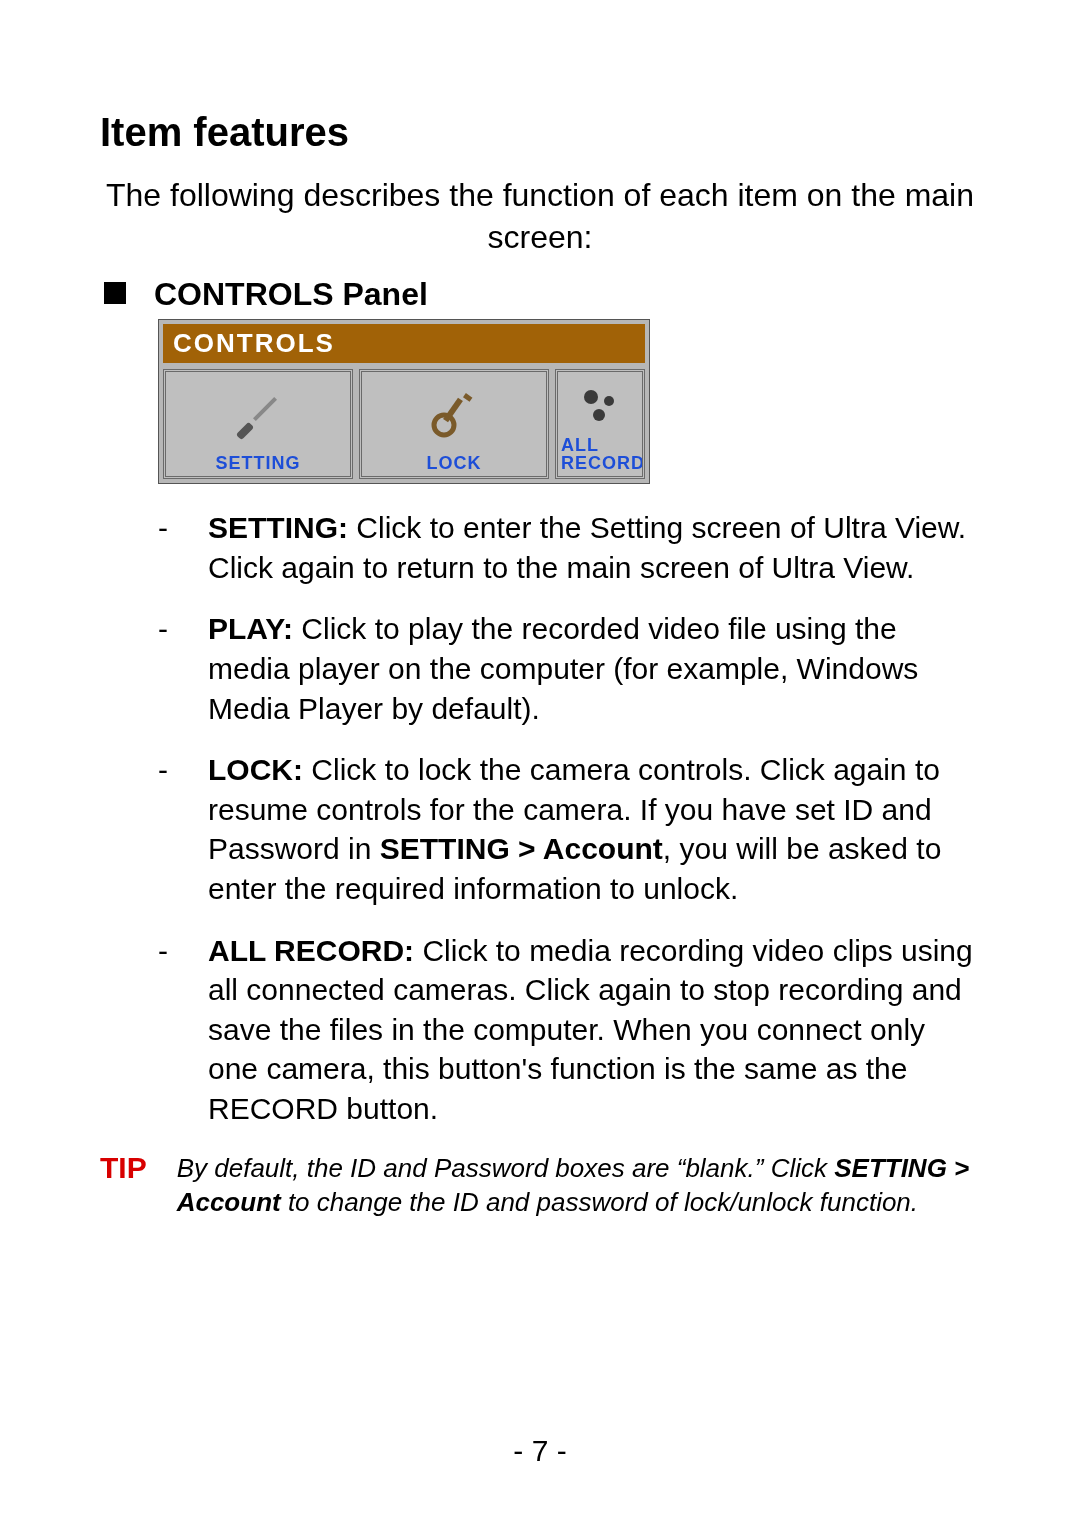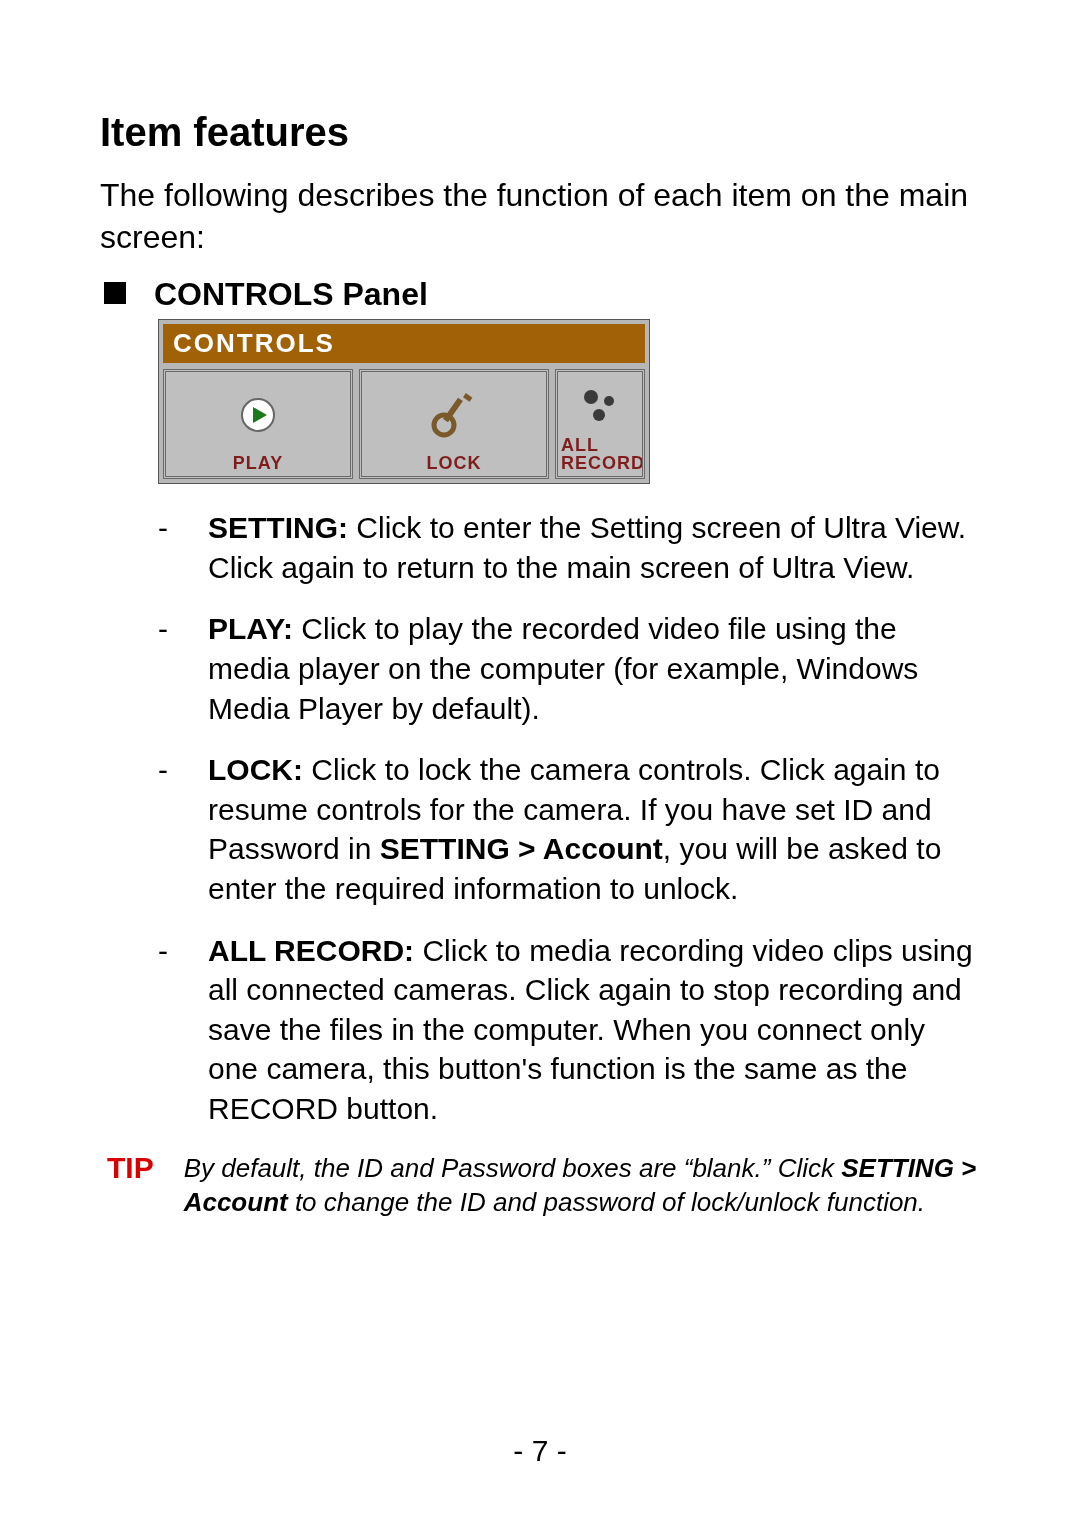--- a/index.html
+++ b/index.html
@@ -12,20 +12,21 @@
   }
   h2.item-features{
     font-size:40px;
     font-weight:bold;
     margin:0 0 20px 0;
   }
   .intro{
     font-size:32px;
     line-height:1.3;
     margin:0 0 18px 0;
+    text-align:center;
   }
   .bullet-row{
     display:flex;
     align-items:flex-start;
     margin:0 0 6px 0;
   }
   .big-sq{
     width:22px;height:22px;
     background:#000;
     margin:6px 28px 0 4px;
@@ -76,21 +77,21 @@
     flex:1;
     display:flex;
     align-items:center;
     justify-content:center;
     width:100%;
   }
   .ctl-label{
     font-family:Arial,sans-serif;
     font-size:18px;
     font-weight:bold;
-    color:#7f1d1d;
+    color:#1d4ed8;
     letter-spacing:1px;
     text-align:left;
     white-space:pre;
     line-height:1;
   }
   .ctl-btn.cut .ctl-label{width:100%;padding-left:2px;}
   .ctl-btn.cut{overflow:hidden;width:90px;flex:0 0 90px;}
   
   .desc-list{
     margin:24px 0 0 58px;
@@ -107,21 +108,20 @@
   .desc-body{
     font-size:30px;
     line-height:1.32;
     margin-left:26px;
   }
   .desc-body .term{font-weight:bold;}
   .desc-body .inline-bold{font-weight:bold;}
   .tip-row{
     display:flex;
     margin-top:6px;
-    margin-left:7px;
   }
   .tip-label{
     color:#d80000;
     font-weight:bold;
     font-size:30px;
     margin-right:30px;
     flex:0 0 auto;
   }
   .tip-body{
     font-size:26px;
@@ -148,30 +148,30 @@
 
   <div class="bullet-row">
     <span class="big-sq"></span>
     <span class="controls-panel-label">CONTROLS Panel</span>
   </div>
 
   <div class="controls-graphic">
     <div class="controls-title-bar">CONTROLS</div>
     <div class="controls-icons">
 
-
       <div class="ctl-btn">
         <div class="icon-area">
-          <svg width="50" height="50" viewBox="0 0 50 50">
-            <circle cx="25" cy="25" r="16" fill="#fff" stroke="#666" stroke-width="2"></circle>
-            <polygon points="20,17 20,33 34,25" fill="#1a7a1a"></polygon>
+          <svg width="60" height="60" viewBox="0 0 60 60">
+            <rect x="8" y="42" width="18" height="8" rx="3" fill="#555" transform="rotate(-45 17 46)"></rect>
+            <rect x="22" y="22" width="30" height="4" fill="#888" transform="rotate(-45 37 24)"></rect>
           </svg>
         </div>
-        <span class="ctl-label">PLAY</span>
-      </div>
+        <span class="ctl-label">SETTING</span>
+      </div>
+
 
       <div class="ctl-btn">
         <div class="icon-area">
           <svg width="60" height="60" viewBox="0 0 60 60">
             <circle cx="20" cy="40" r="10" fill="none" stroke="#7a5a2a" stroke-width="5"></circle>
             <rect x="26" y="12" width="6" height="26" fill="#7a5a2a" transform="rotate(35 29 25)"></rect>
             <rect x="40" y="10" width="8" height="5" fill="#7a5a2a" transform="rotate(35 44 12)"></rect>
           </svg>
         </div>
         <span class="ctl-label">LOCK</span>

